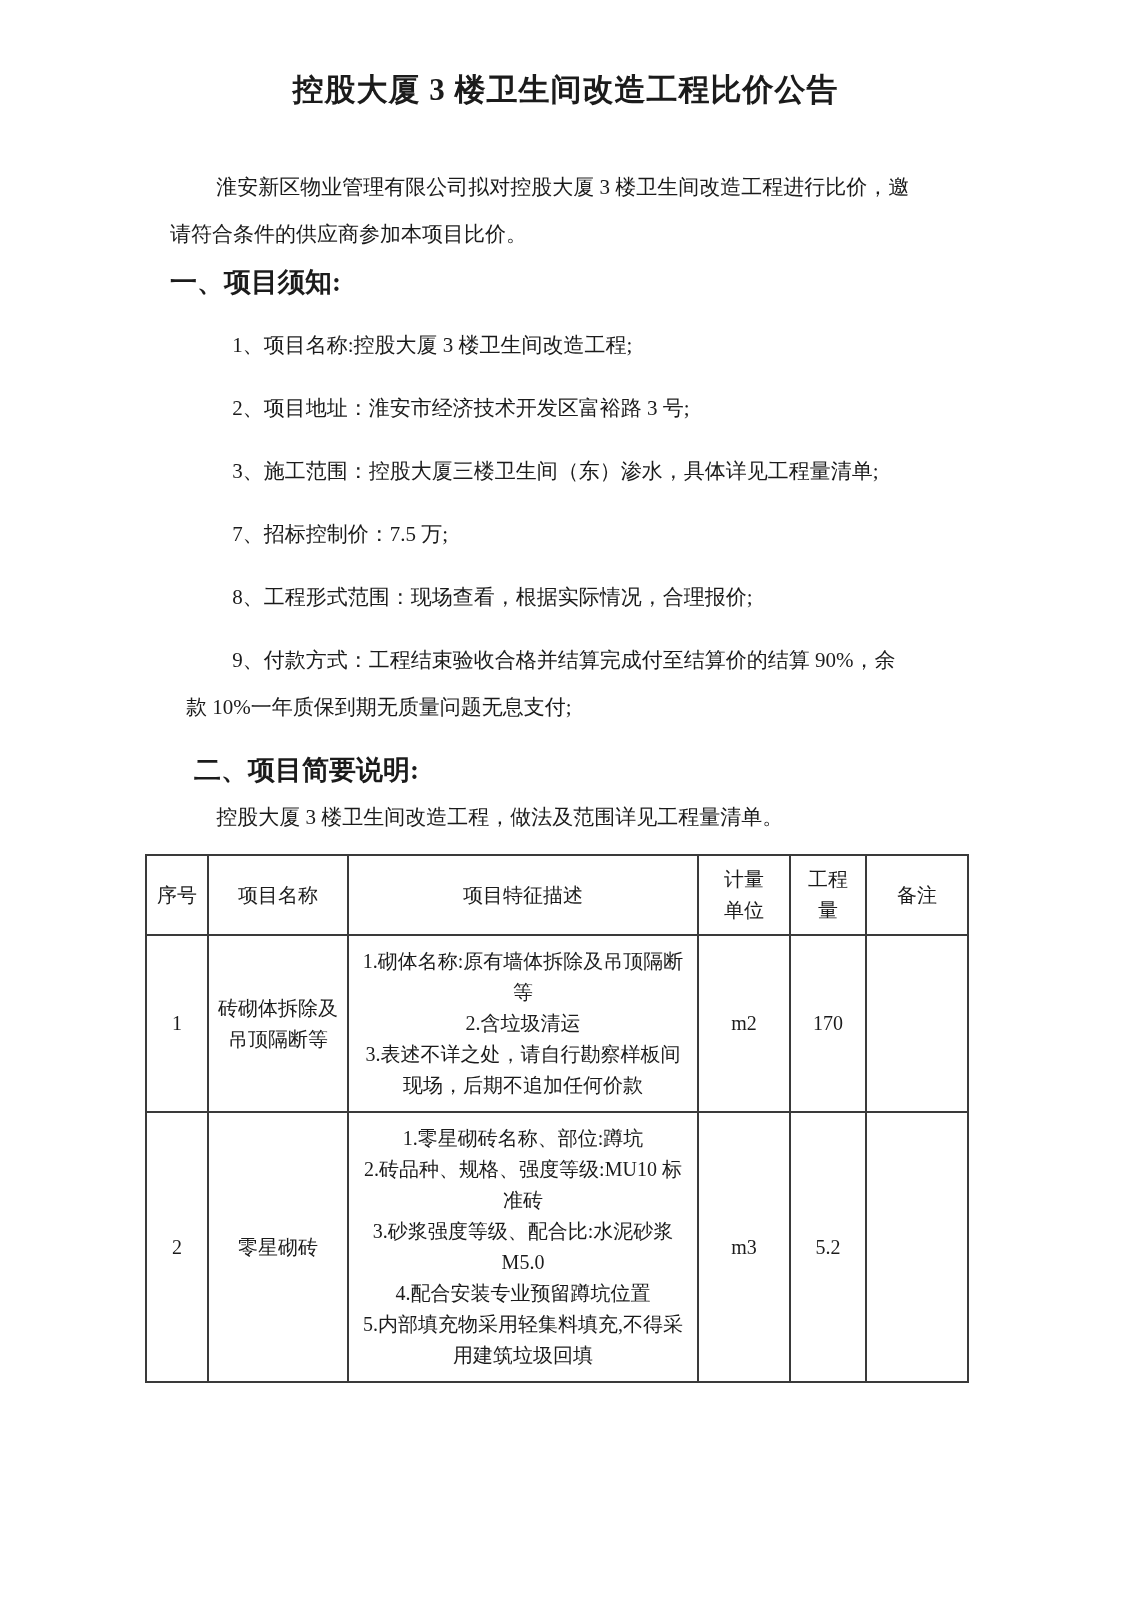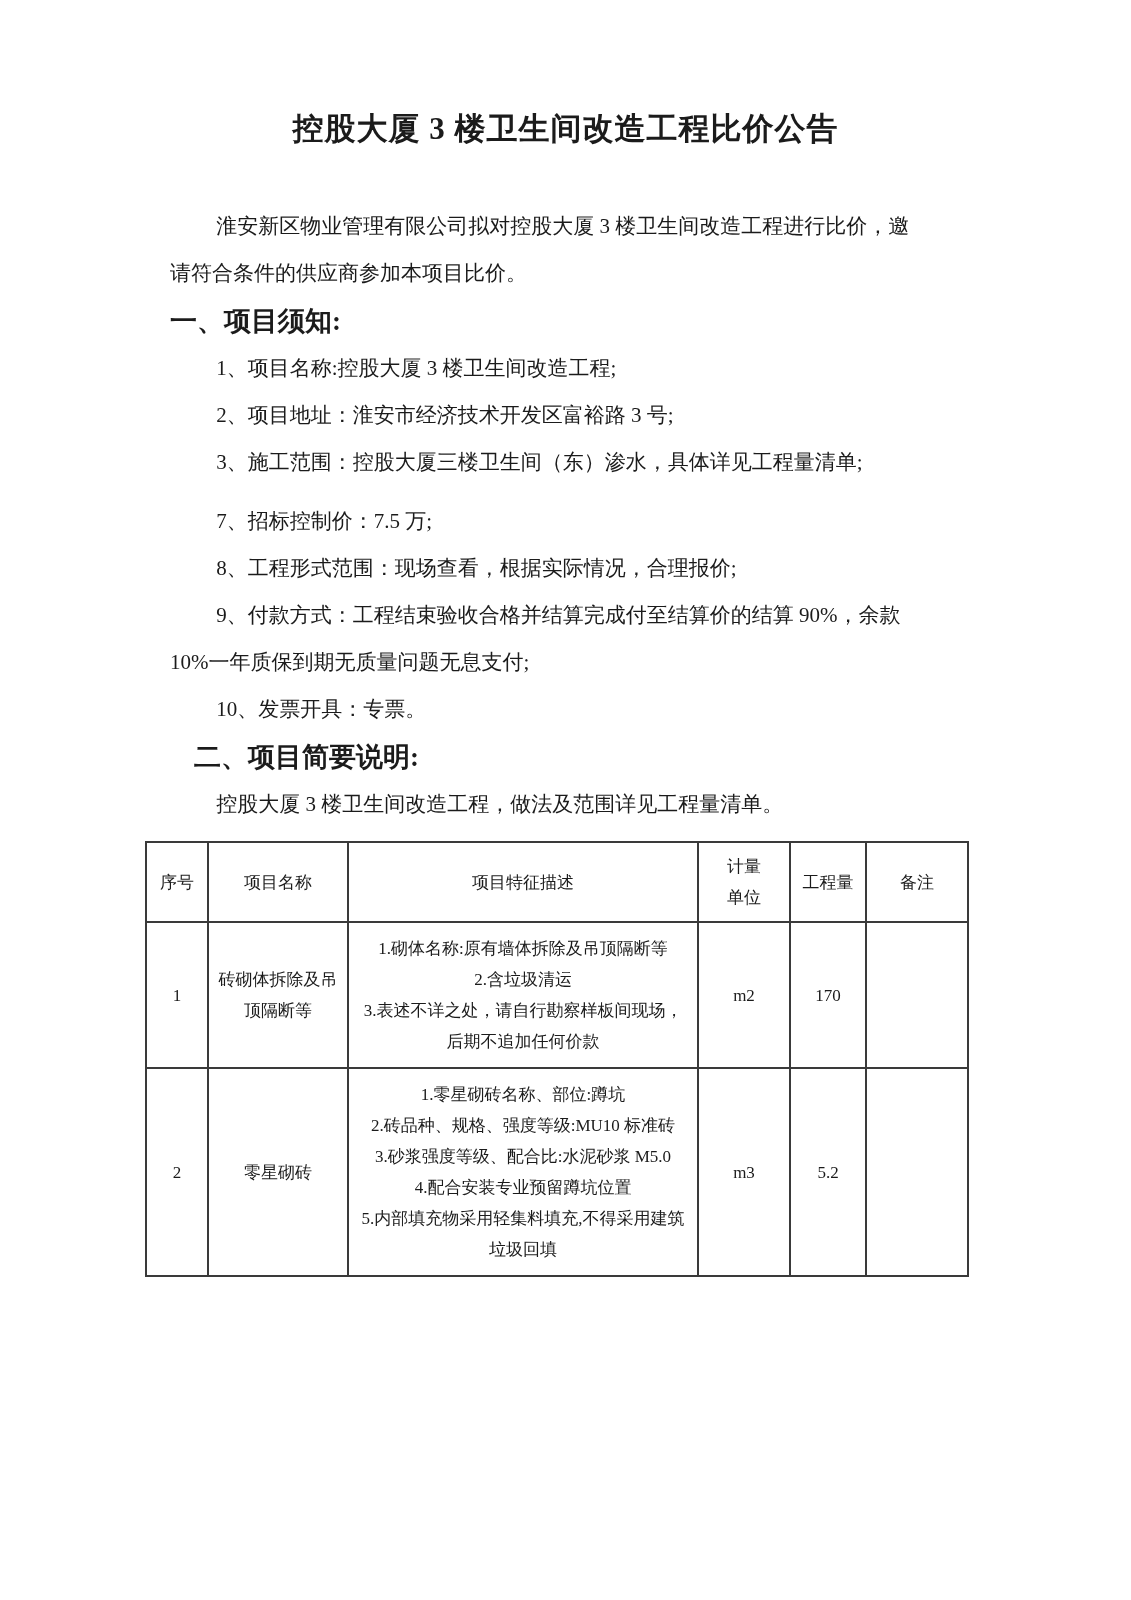--- a/index.html
+++ b/index.html
@@ -11,21 +11,21 @@
     position: relative;
     width: 1131px;
     height: 1600px;
     background: #ffffff;
     color: #1b1b1b;
     font-family: "Liberation Serif", "DejaVu Serif", serif;
     overflow: hidden;
   }
   .doc-title {
     margin: 0;
-    padding-top: 106px;
+    padding-top: 67px;
     text-align: center;
     font-size: 31px;
     font-weight: bold;
     line-height: 46px;
     letter-spacing: 1px;
   }
   .text-block {
     margin-left: 170px;
     width: 756px;
     font-size: 21px;
@@ -41,35 +41,35 @@
     font-weight: bold;
     line-height: 47px;
   }
   .sec-heading.indented {
     margin-left: 24px;
   }
   .notice-list {
     margin: 0;
   }
   .notice-item {
-    margin: 0;
+    margin: 16px;
     text-indent: 2.2em;
   }
   
   .notice-item:nth-child(4) { margin-top: 12px; }
   .sec2-intro {
     margin: 0;
     text-indent: 2.2em;
   }
   table.boq {
     margin: 13px 0 0 145px;
     width: 822px;
     border-collapse: collapse;
     table-layout: fixed;
-    font-size: 17px;
+    font-size: 20px;
     color: #1b1b1b;
     border-radius: 29px;
   }
   table.boq col.c-seq  { width: 62px; }
   table.boq col.c-name { width: 140px; }
   table.boq col.c-desc { width: 350px; }
   table.boq col.c-unit { width: 92px; }
   table.boq col.c-qty  { width: 76px; }
   table.boq col.c-note { width: 102px; }
   table.boq th, table.boq td {
@@ -106,21 +106,20 @@
 
     <h2 class="sec-heading">一、项目须知:</h2>
 
     <div class="notice-list" id="notice-list">
         <p class="notice-item">1、项目名称:控股大厦 3 楼卫生间改造工程;</p>
         <p class="notice-item">2、项目地址：淮安市经济技术开发区富裕路 3 号;</p>
         <p class="notice-item">3、施工范围：控股大厦三楼卫生间（东）渗水，具体详见工程量清单;</p>
         <p class="notice-item">7、招标控制价：7.5 万;</p>
         <p class="notice-item">8、工程形式范围：现场查看，根据实际情况，合理报价;</p>
         <p class="notice-item">9、付款方式：工程结束验收合格并结算完成付至结算价的结算 90%，余款 10%一年质保到期无质量问题无息支付;</p>
-        <p class="notice-item">10、发票开具：专票。</p>
       </div>
 
     <h2 class="sec-heading indented">二、项目简要说明:</h2>
 
     <p class="sec2-intro">控股大厦 3 楼卫生间改造工程，做法及范围详见工程量清单。</p>
   </div>
 
   <table class="boq">
     <colgroup>
       <col class="c-seq">

